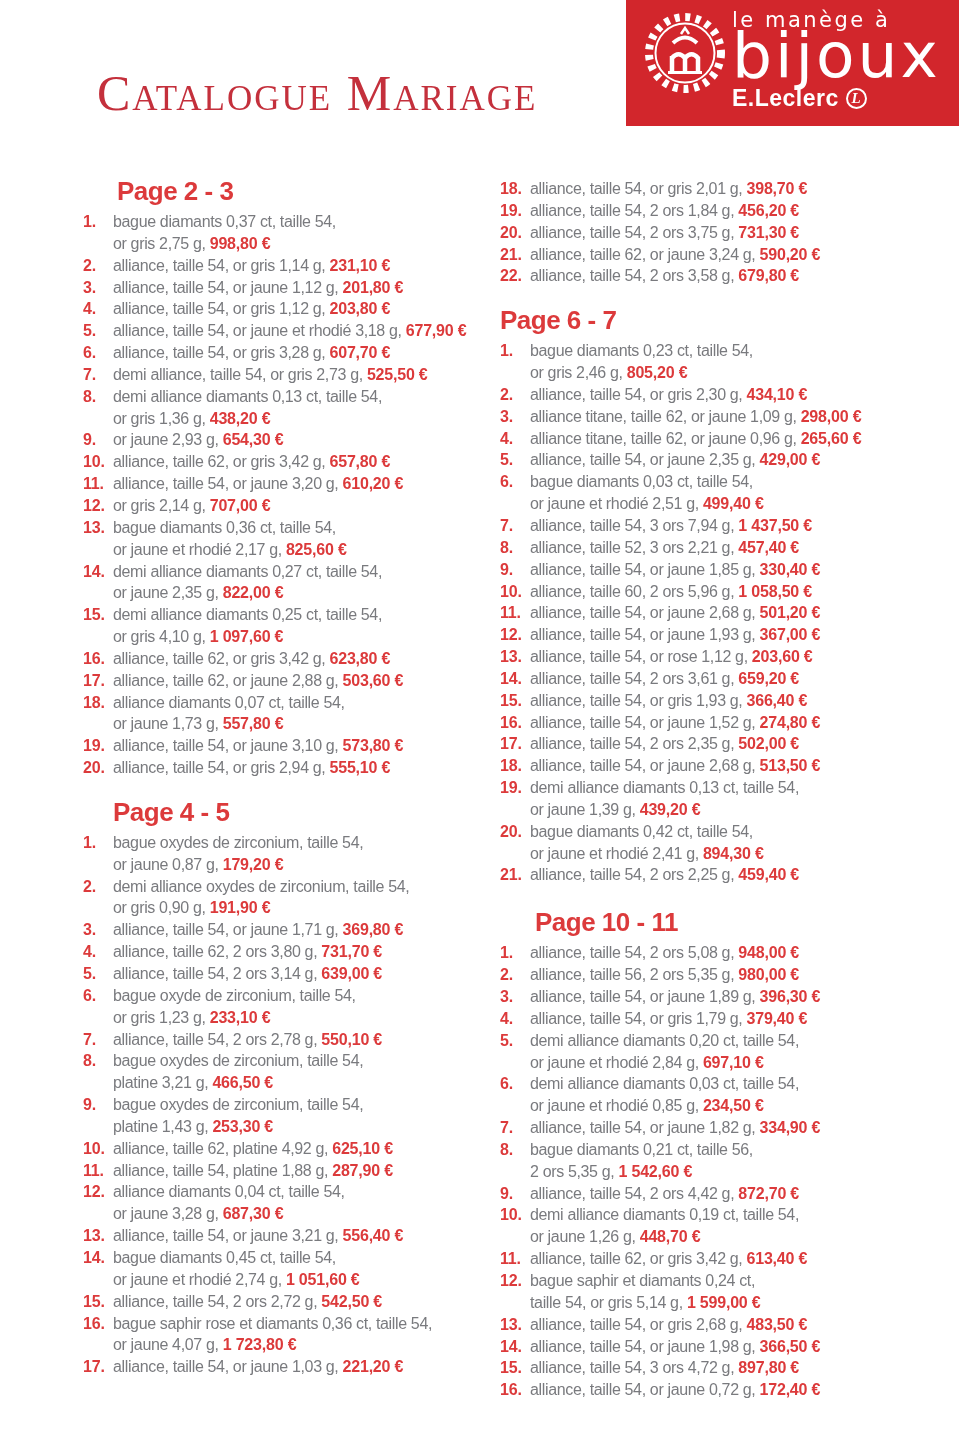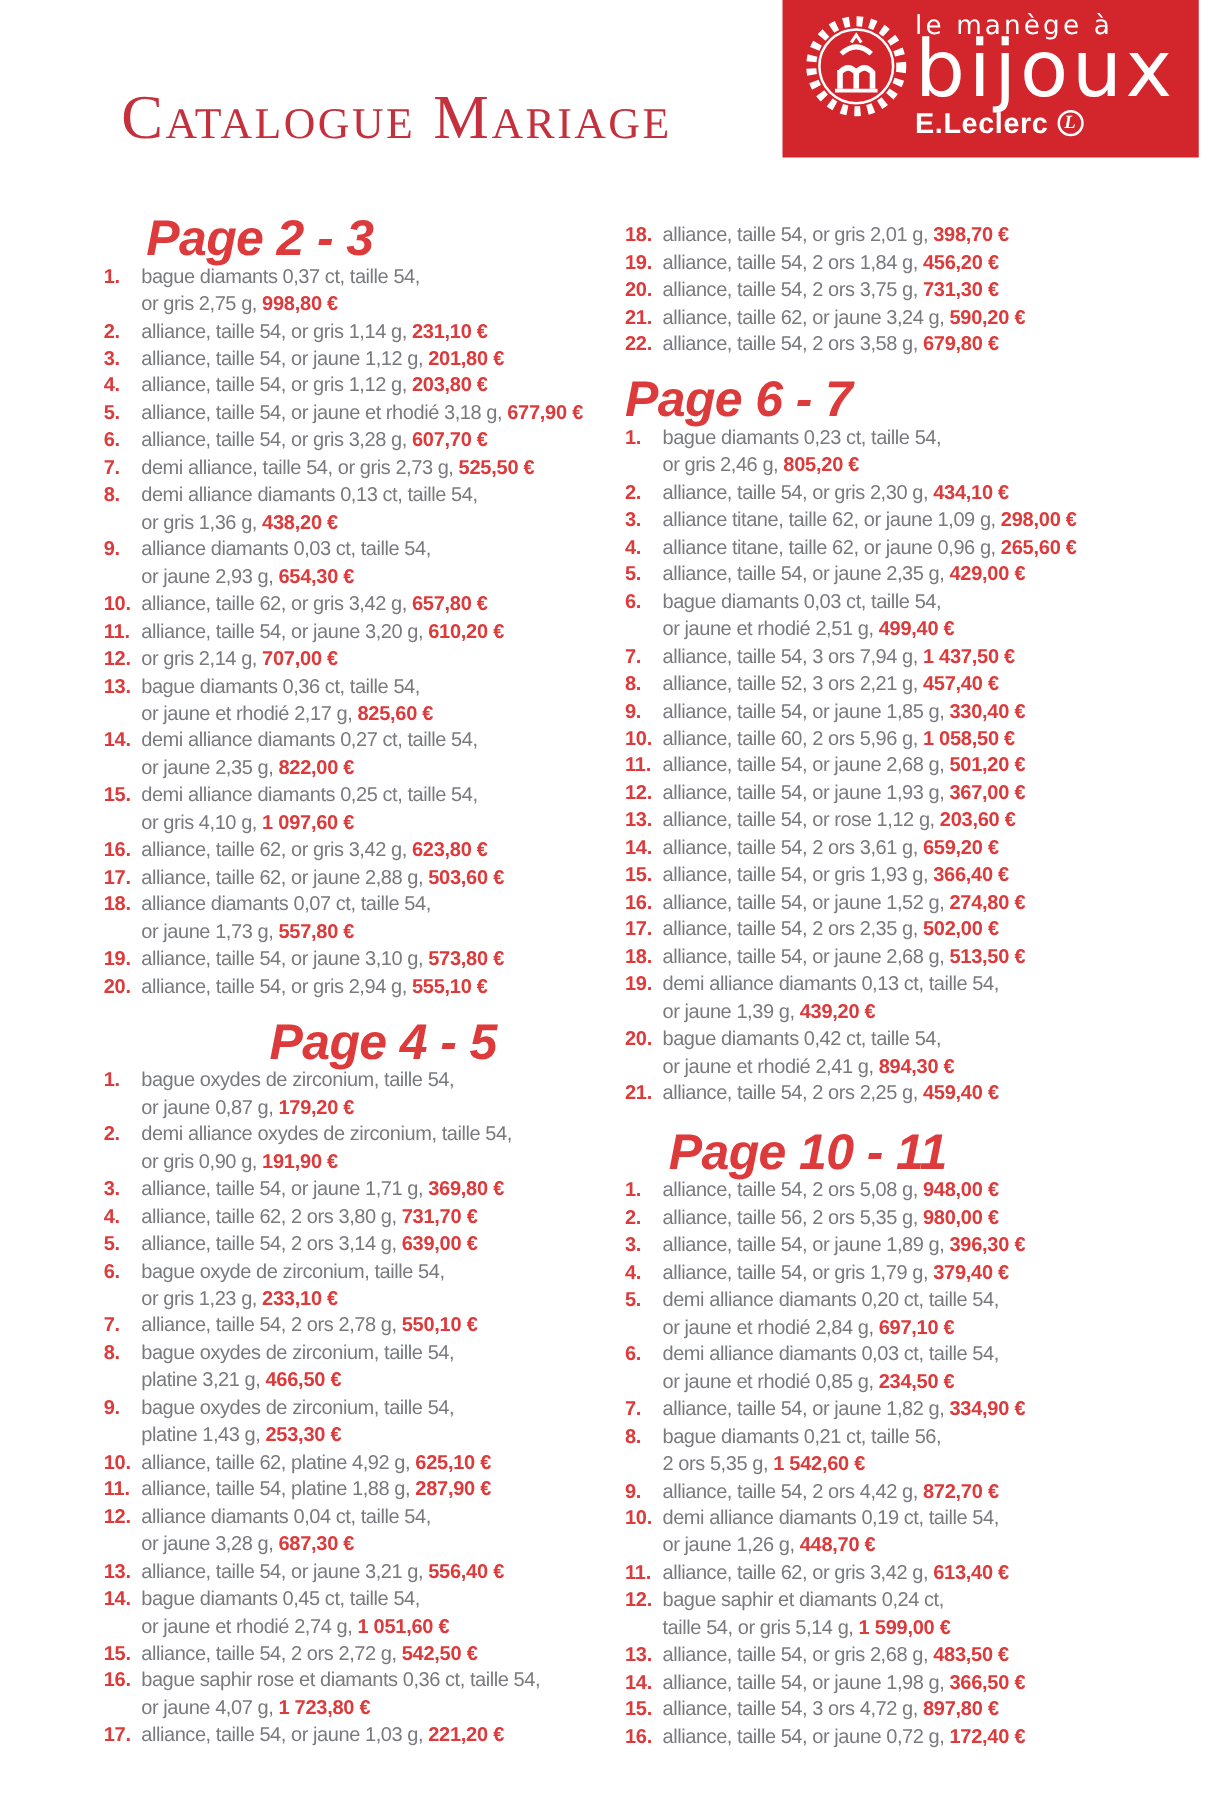--- a/index.html
+++ b/index.html
@@ -80,30 +80,29 @@
     font-weight: bold;
     font-size: 15px;
     line-height: 1;
   }
   
   .col { position: absolute; top: 165px; }
   .col-left  { left: 83px;  width: 417px; padding-top: 10px; }
   .col-right { left: 500px; width: 430px; padding-top: 13px; }
   .sec-title {
     color: var(--accent);
-    font-size: 40px;
+    font-size: 26px;
     font-weight: bold;
     line-height: 33px;
     margin: 17px 0 3px 12px;
     letter-spacing: -0.5px;
-    font-style: italic;
   }
   .col .section:first-child .sec-title { margin-top: 0; }
   .section[data-sec-id="page-2-3"]  .sec-title { margin-left: 34px; }
-  .section[data-sec-id="page-4-5"]  .sec-title { margin-left: 30px; text-align: center; }
+  .section[data-sec-id="page-4-5"]  .sec-title { margin-left: 30px; }
   .section[data-sec-id="page-6-7"]  .sec-title { margin-left: 0; }
   .section[data-sec-id="page-10-11"] .sec-title { margin-left: 35px; margin-top: 20px; }
   .item { display: flex; }
   .item-num {
     flex: 0 0 30px;
     color: var(--accent);
     font-weight: bold;
     font-size: 16px;
     line-height: 21.85px;
     letter-spacing: -0.2px;
@@ -206,21 +205,20 @@
       <div class="item-num">8.</div>
       <div class="item-body">
               <div class="item-line"><span>demi alliance diamants 0,13 ct, taille 54, </span></div>
               <div class="item-line"><span>or gris 1,36 g, </span><span class="item-price">438,20 €</span></div>
             </div>
     </div>
 
     <div class="item">
       <div class="item-num">9.</div>
       <div class="item-body">
-              <div class="item-line"><span>alliance diamants 0,03 ct, taille 54, </span></div>
               <div class="item-line"><span>or jaune 2,93 g, </span><span class="item-price">654,30 €</span></div>
             </div>
     </div>
 
     <div class="item">
       <div class="item-num">10.</div>
       <div class="item-body">
               <div class="item-line"><span>alliance, taille 62, or gris 3,42 g, </span><span class="item-price">657,80 €</span></div>
             </div>
     </div>

